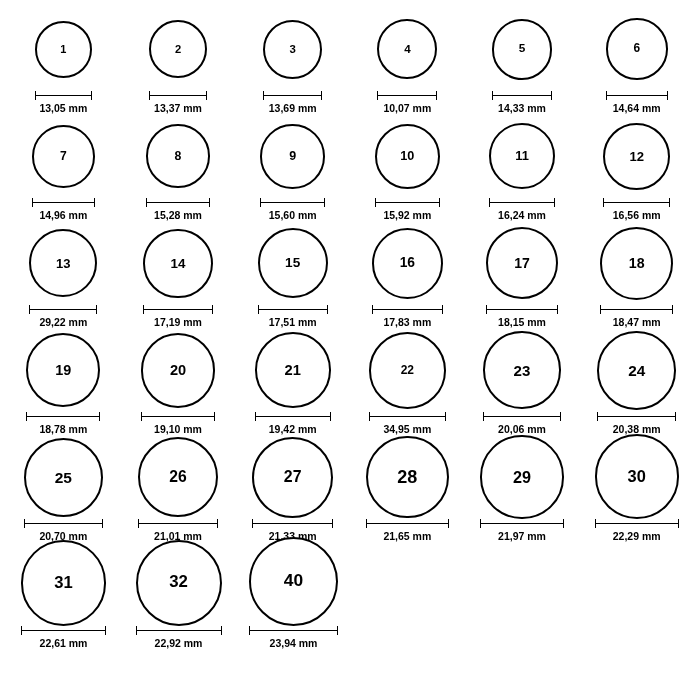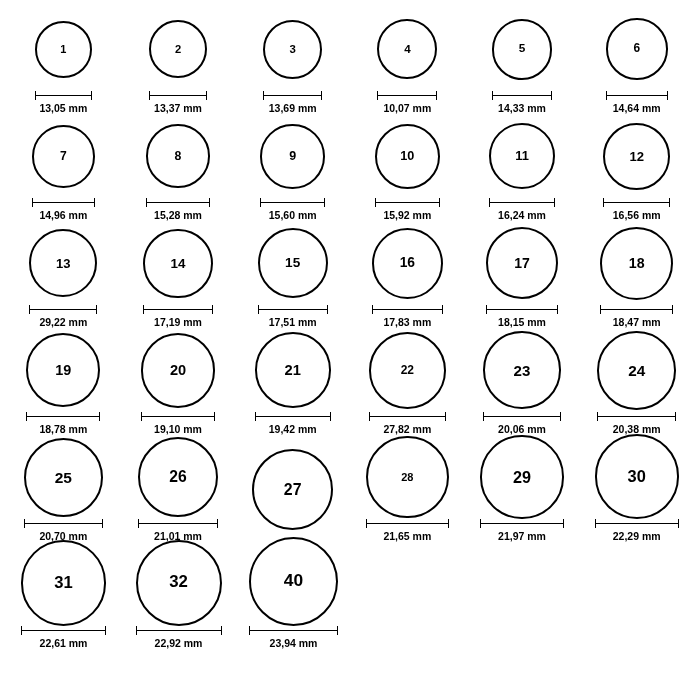--- a/index.html
+++ b/index.html
@@ -427,21 +427,21 @@
           <div class="ring" style="width: 76.7px; height: 76.7px;">
             <span class="ring-label" style="font-size: 12px;">22</span>
           </div>
         </div>
         <div class="measure">
           <div class="caliper" style="width: 76.7px;">
             <div class="bar"></div>
             <div class="tick left"></div>
             <div class="tick right"></div>
           </div>
-          <div class="mm">27,82 mm</div>
+          <div class="mm">34,95 mm</div>
         </div>
       </div>
       <div class="cell">
         <div class="circle-wrap">
           <div class="ring" style="width: 77.6px; height: 77.6px;">
             <span class="ring-label" style="font-size: 15.1px;">23</span>
           </div>
         </div>
         <div class="measure">
           <div class="caliper" style="width: 77.6px;">
@@ -498,25 +498,33 @@
           </div>
           <div class="mm">21,01 mm</div>
         </div>
       </div>
       <div class="cell">
         <div class="circle-wrap">
           <div class="ring" style="width: 81.3px; height: 81.3px;">
             <span class="ring-label" style="font-size: 15.9px;">27</span>
           </div>
         </div>
+        <div class="measure">
+          <div class="caliper" style="width: 81.3px;">
+            <div class="bar"></div>
+            <div class="tick left"></div>
+            <div class="tick right"></div>
+          </div>
+          <div class="mm">21,33 mm</div>
+        </div>
       </div>
       <div class="cell">
         <div class="circle-wrap">
           <div class="ring" style="width: 82.3px; height: 82.3px;">
-            <span class="ring-label" style="font-size: 11px;">28</span>
+            <span class="ring-label" style="font-size: 18px;">28</span>
           </div>
         </div>
         <div class="measure">
           <div class="caliper" style="width: 82.3px;">
             <div class="bar"></div>
             <div class="tick left"></div>
             <div class="tick right"></div>
           </div>
           <div class="mm">21,65 mm</div>
         </div>

